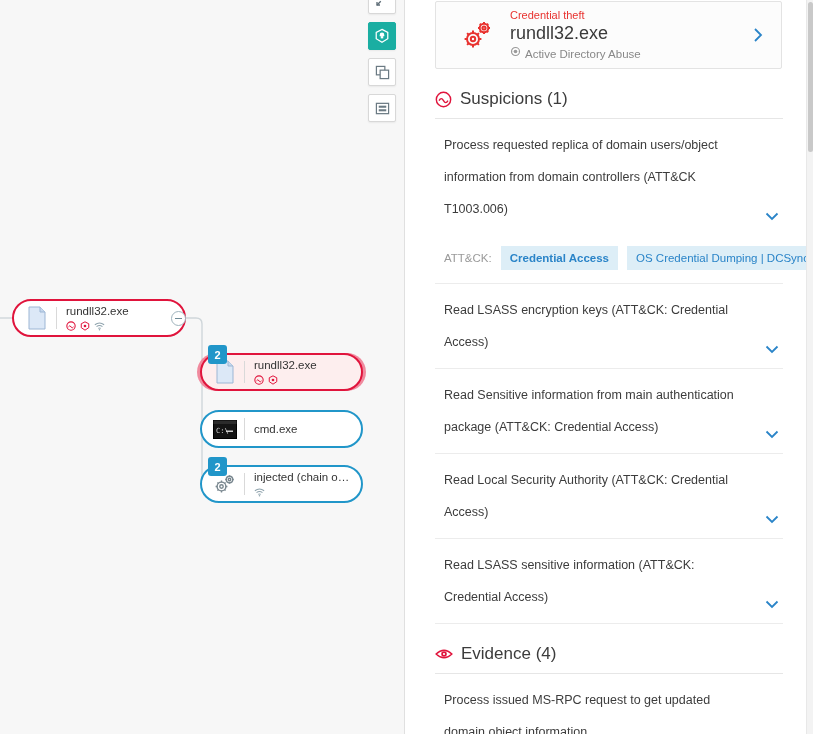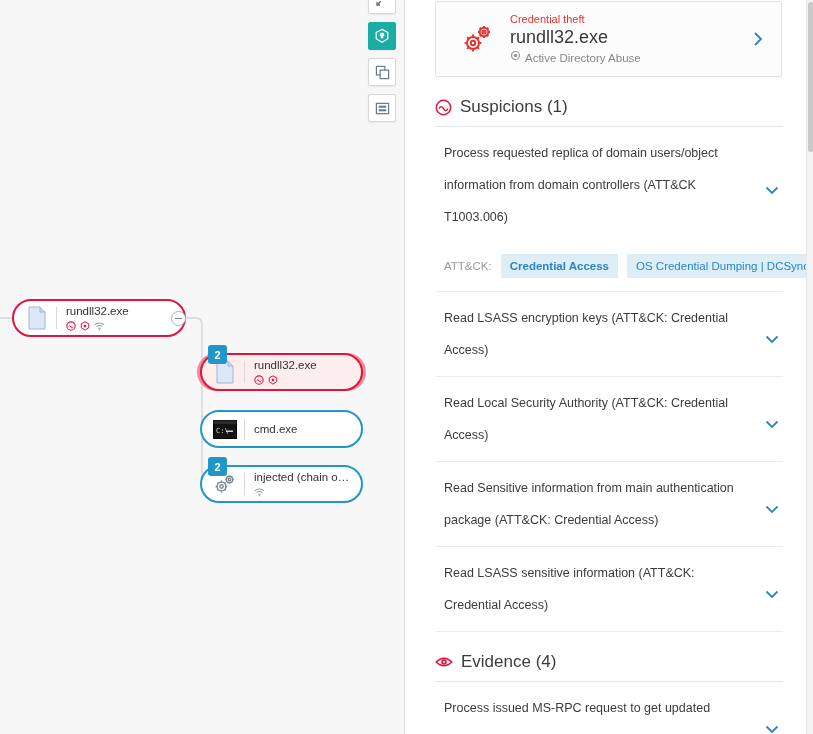--- a/index.html
+++ b/index.html
@@ -104,21 +104,21 @@
     overflow: hidden;
   }
   #detail-scroll { position: absolute; inset: 0 7px 0 0; overflow: hidden; }
 
   
   .header-card {
     margin: 1px 24px 0 30px;
     border: 1px solid #e3e3e3;
     background: #fcfcfc;
     border-radius: 2px;
-    height: 76px;
+    height: 68px;
     display: flex; align-items: center;
     padding: 0 12px 0 20px;
     cursor: pointer;
   }
   .header-icon { flex: 0 0 44px; display:flex; align-items:center; justify-content:center; }
   .header-text { flex: 1 1 auto; padding-left: 10px; }
   .hdr-kicker { font-size: 11px; color: #e8322f; line-height: 14px; }
   .hdr-title  { font-size: 18px; color: #3a3a3a; line-height: 23px; }
   .hdr-sub    { font-size: 11.5px; color: #888; line-height: 16px; display:flex; gap:4px; margin-top:1px;}
   .header-chevron { flex: 0 0 22px; display:flex; align-items:center; justify-content:center; }
@@ -133,21 +133,21 @@
 
   .sec-divider { height: 1px; background: #e6e6e6; margin: 0 23px 0 30px; }
 
   
   .row {
     margin: 0 23px 0 30px;
     border-bottom: 1px solid #ececec;
     padding: 10px 0 10px 9px;
     cursor: pointer;
   }
-  .row-top { display: flex; align-items: center; gap: 15px; }
+  .row-top { display: flex; align-items: flex-end; gap: 15px; }
   .row-text {
     flex: 1 1 auto;
     font-size: 12.5px; color: #3c3c3c; line-height: 32px;
     padding-right: 6px;
   }
   .row-chevron { flex: 0 0 18px; padding-top: 9px; }
   .attck-line { display: flex; align-items: center; gap: 9px; margin-top: 21px; padding-bottom: 3px; }
   .attck-label { font-size: 11.5px; color: #9a9a9a; }
   .tag {
     background: #ddeef7;
@@ -382,32 +382,32 @@
           <div class="row-chevron">
             <svg width="14" height="9" viewBox="0 0 14 9">
                 <path d="M1.5 1.5 L7 7 L12.5 1.5" fill="none" stroke="#2a84c8" stroke-width="1.8"></path>
               </svg>
           </div>
         </div>
       </div>
 
       <div class="row">
         <div class="row-top">
+          <div class="row-text">Read Sensitive information from main authentication package (ATT&amp;CK: Credential Access)</div>
+          <div class="row-chevron">
+            <svg width="14" height="9" viewBox="0 0 14 9">
+                <path d="M1.5 1.5 L7 7 L12.5 1.5" fill="none" stroke="#2a84c8" stroke-width="1.8"></path>
+              </svg>
+          </div>
+        </div>
+      </div>
+
+      <div class="row">
+        <div class="row-top">
           <div class="row-text">Read Local Security Authority (ATT&amp;CK: Credential Access)</div>
-          <div class="row-chevron">
-            <svg width="14" height="9" viewBox="0 0 14 9">
-                <path d="M1.5 1.5 L7 7 L12.5 1.5" fill="none" stroke="#2a84c8" stroke-width="1.8"></path>
-              </svg>
-          </div>
-        </div>
-      </div>
-
-      <div class="row">
-        <div class="row-top">
-          <div class="row-text">Read Sensitive information from main authentication package (ATT&amp;CK: Credential Access)</div>
           <div class="row-chevron">
             <svg width="14" height="9" viewBox="0 0 14 9">
                 <path d="M1.5 1.5 L7 7 L12.5 1.5" fill="none" stroke="#2a84c8" stroke-width="1.8"></path>
               </svg>
           </div>
         </div>
       </div>
 
       <div class="row">
         <div class="row-top">

